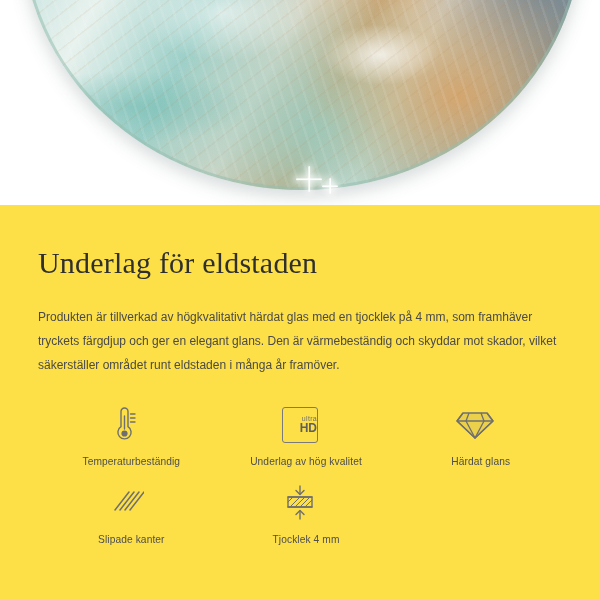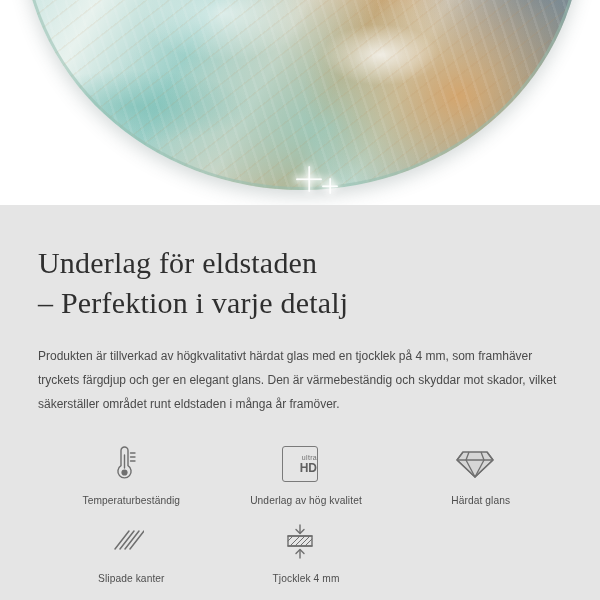--- a/index.html
+++ b/index.html
@@ -12,21 +12,21 @@
     background: #ffffff;
     font-family: "Liberation Sans", sans-serif;
     color: #3a3a3a;
     overflow: hidden;
   }
 
   .page {
     position: relative;
     width: 600px;
     height: 600px;
-    background: #e5e5e5;
+    background: #fde047;
   }
 
   
   .hero {
     position: relative;
     width: 600px;
     height: 205px;
     overflow: hidden;
     background: #ffffff;
   }
@@ -200,21 +200,20 @@
     <div class="hero-disc"></div>
     <div class="hero-edge"></div>
     <div class="sparkle sparkle-a"></div>
     <div class="sparkle sparkle-b"></div>
   </div>
 
   <div class="content">
 
     <h1 class="headline">
       <span class="line">Underlag för eldstaden</span>
-      <span class="line">– Perfektion i varje detalj</span>
     </h1>
 
     <p class="body-copy">Produkten är tillverkad av högkvalitativt härdat glas med en tjocklek på 4 mm, som framhäver tryckets färgdjup och ger en elegant glans. Den är värmebeständig och skyddar mot skador, vilket säkerställer området runt eldstaden i många år framöver.</p>
 
     <div class="features">
 
       <div class="feature">
         <div class="feature-icon">
           <svg width="34" height="40" viewBox="0 0 34 40" fill="none" stroke="#6f6f6f" stroke-width="1.4" stroke-linecap="round">
             <path d="M13 6.5a3.5 3.5 0 0 1 7 0v15.2a6.6 6.6 0 1 1-7 0z"></path>

